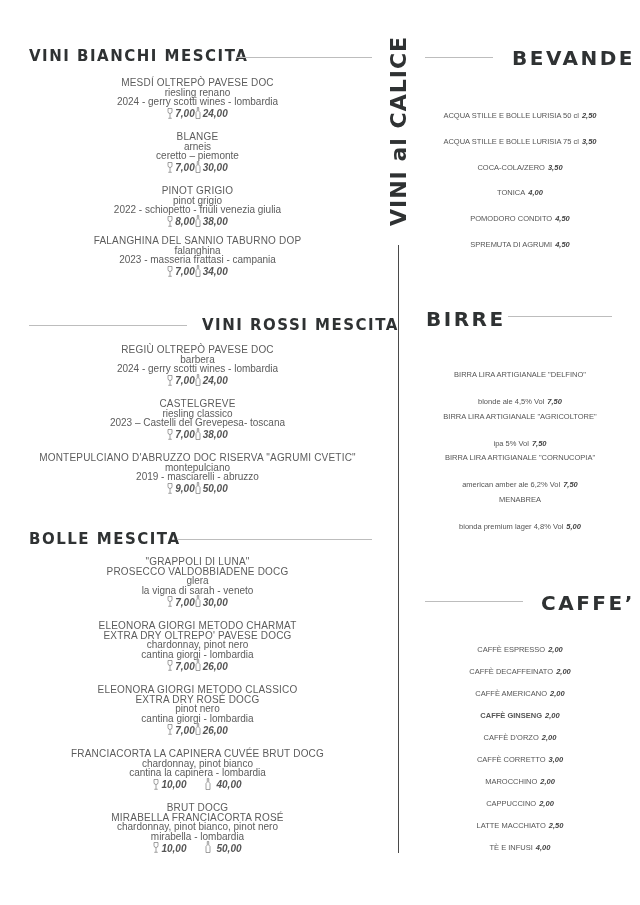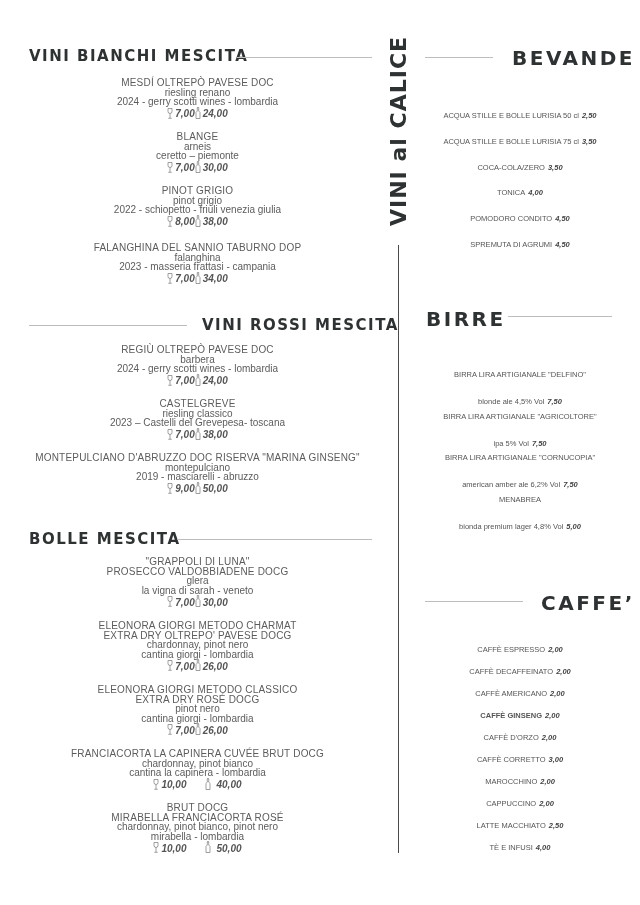--- a/index.html
+++ b/index.html
@@ -86,21 +86,21 @@
       </span>
     <span class="price">
         <svg width="6" height="12" viewBox="0 0 6 12">
           <path d="M2.3 0.5h1.4v3.5l1.3 1.5v6h-4v-6l1.3-1.5z" fill="none" stroke="#777" stroke-width="0.7"></path>
         </svg>
         <span>38,00</span>
       </span>
   </div>
 </div>
 
-<div class="wine" style="top:243px;">
+<div class="wine" style="top:236px;">
   <div class="name">FALANGHINA DEL SANNIO TABURNO DOP</div>
   <div>falanghina</div>
   <div>2023 - masseria frattasi - campania</div>
   <div class="prices">
     <span class="price">
         <svg width="6" height="11" viewBox="0 0 6 11">
           <path d="M1 0.5h4v3a2 2 0 0 1-4 0z M3 5.5v4.5 M1.3 10.3h3.4" fill="none" stroke="#777" stroke-width="0.7"></path>
         </svg>
         <span>7,00</span>
       </span>
@@ -150,21 +150,21 @@
     <span class="price">
         <svg width="6" height="12" viewBox="0 0 6 12">
           <path d="M2.3 0.5h1.4v3.5l1.3 1.5v6h-4v-6l1.3-1.5z" fill="none" stroke="#777" stroke-width="0.7"></path>
         </svg>
         <span>38,00</span>
       </span>
   </div>
 </div>
 
 <div class="wine" style="top:453px;">
-  <div class="name">MONTEPULCIANO D'ABRUZZO DOC RISERVA "MARINA GINSENG"</div>
+  <div class="name">MONTEPULCIANO D'ABRUZZO DOC RISERVA "AGRUMI CVETIC"</div>
   <div>montepulciano</div>
   <div>2019 - masciarelli - abruzzo</div>
   <div class="prices">
     <span class="price">
         <svg width="6" height="11" viewBox="0 0 6 11">
           <path d="M1 0.5h4v3a2 2 0 0 1-4 0z M3 5.5v4.5 M1.3 10.3h3.4" fill="none" stroke="#777" stroke-width="0.7"></path>
         </svg>
         <span>9,00</span>
       </span>
     <span class="price">

